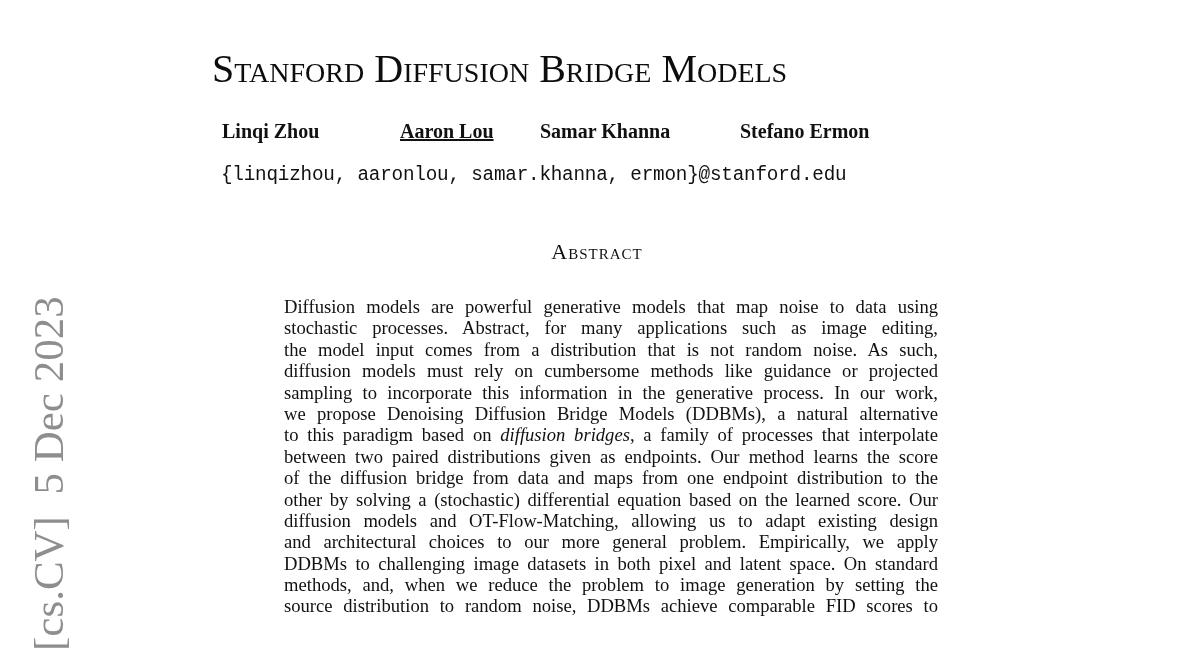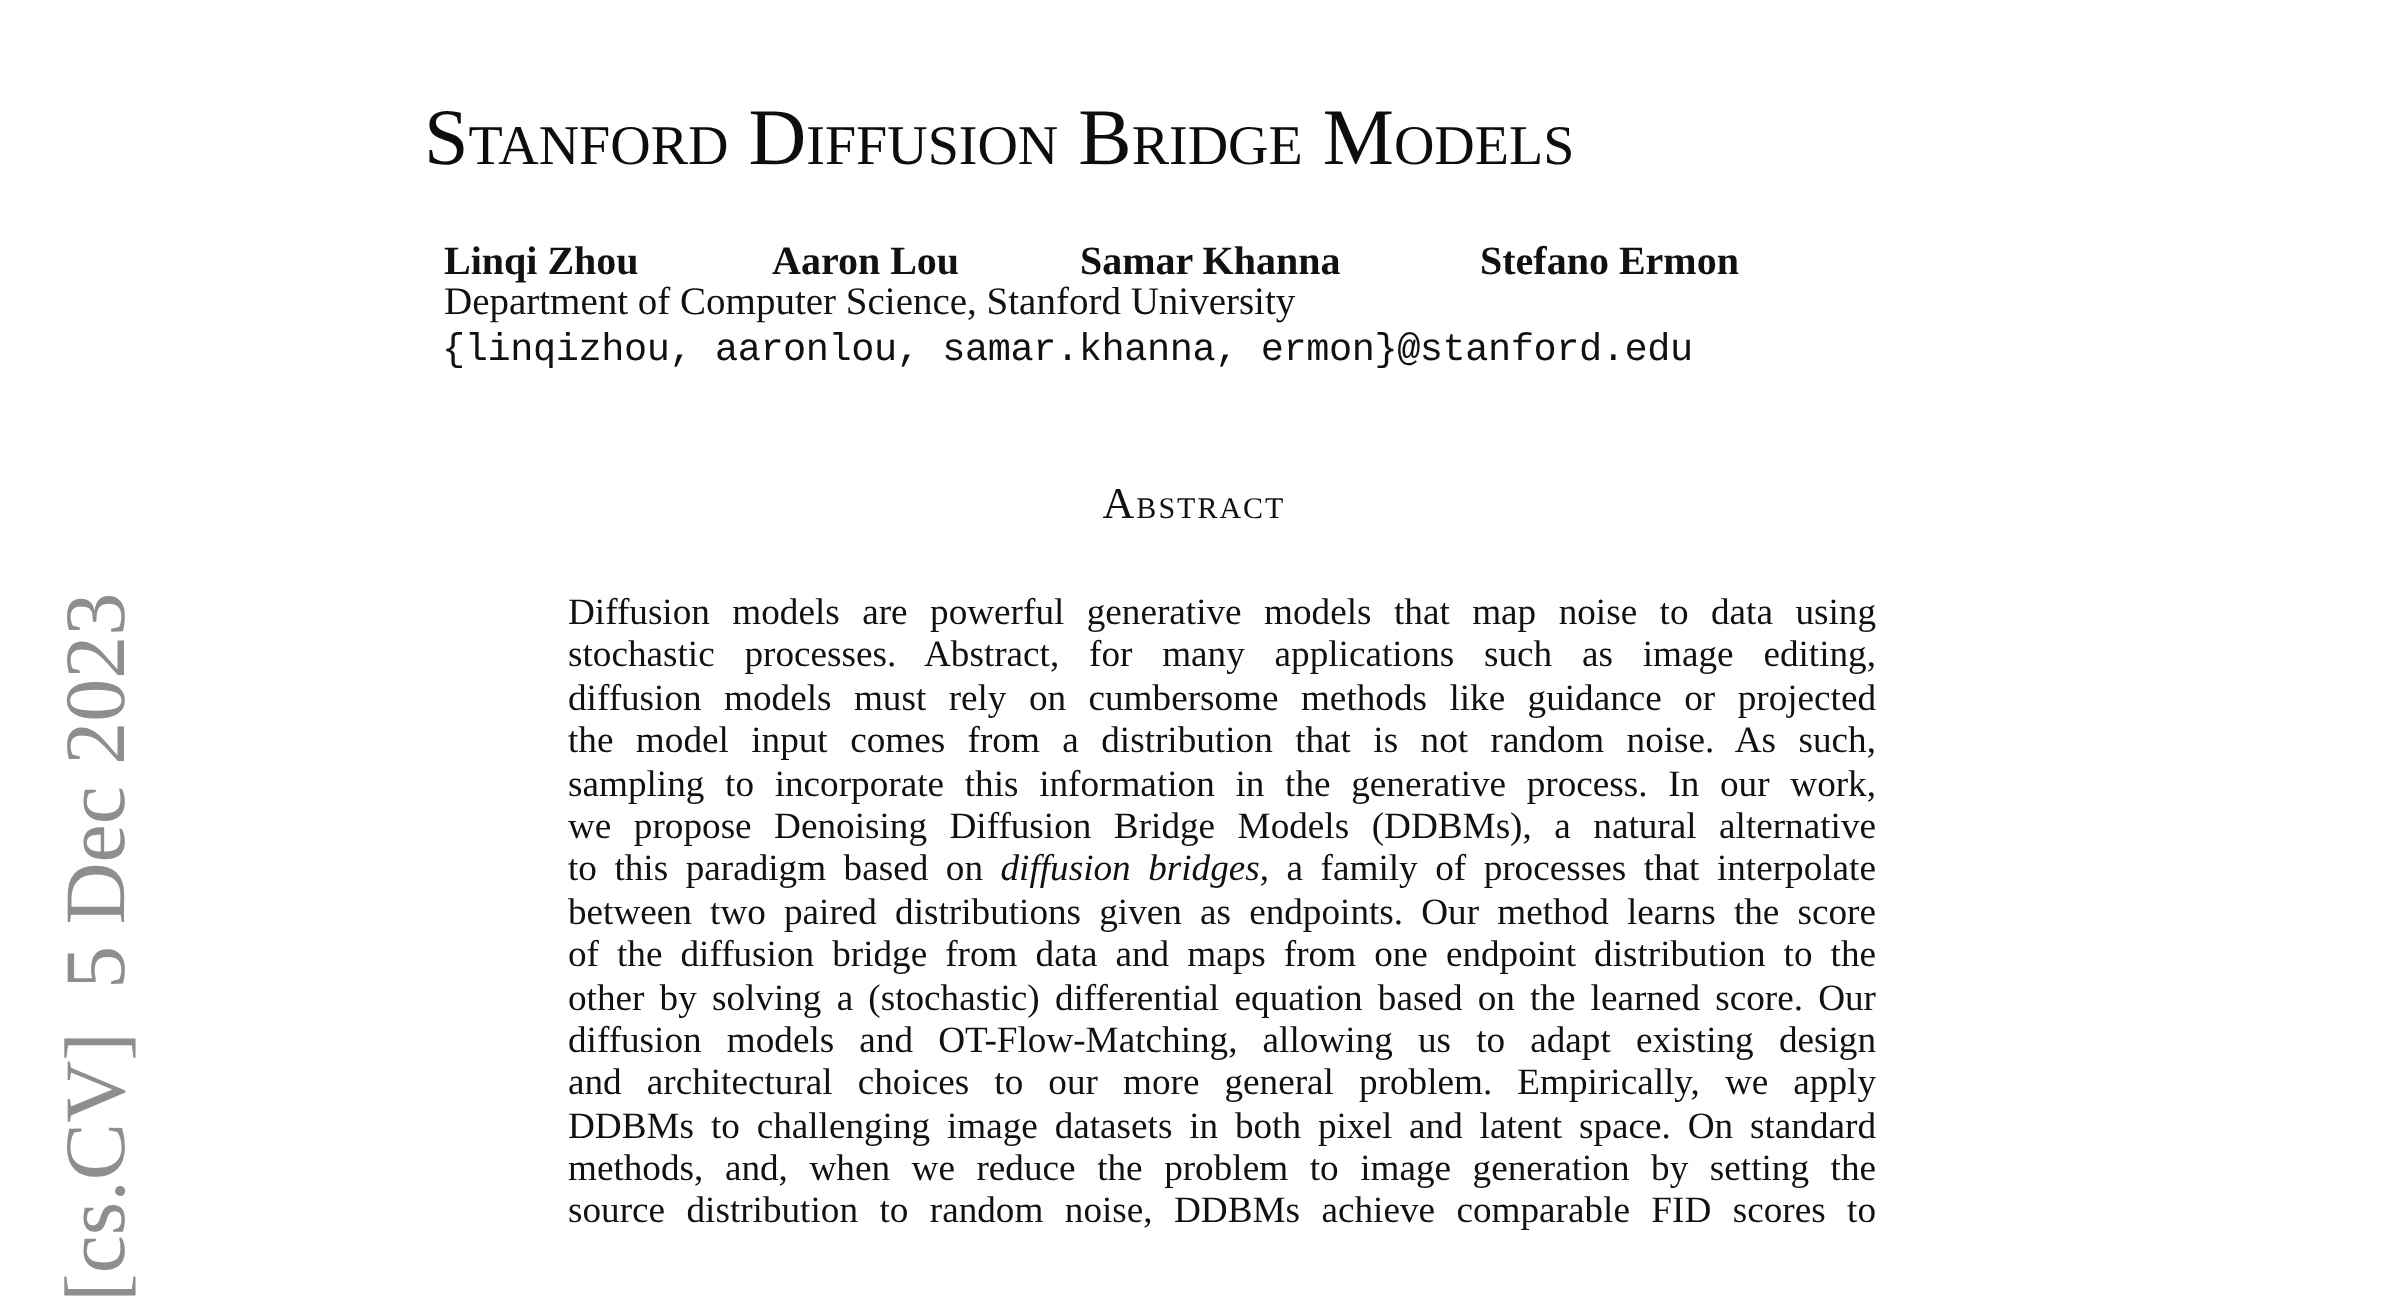--- a/index.html
+++ b/index.html
@@ -54,21 +54,21 @@
     height: 22px;
   }
   .authors .author {
     position: absolute;
     font-size: 20px;
     font-weight: bold;
     line-height: 1;
     white-space: nowrap;
   }
   .authors .a0 { left: 222px; }
-  .authors .a1 { left: 386px; }
+  .authors .a1 { left: 400px; text-decoration: underline; }
   .authors .a2 { left: 540px; }
   .authors .a3 { left: 740px; }
   .affil {
     position: absolute;
     left: 222px;
     top: 142px;
     font-size: 19.5px;
     line-height: 1;
     white-space: nowrap;
   }
@@ -121,31 +121,30 @@
 
   <h1 class="title" style="margin:0; font-weight:normal;">Stanford Diffusion Bridge Models</h1>
 
   <div class="authors">
     <span class="author a0">Linqi Zhou</span>
     <span class="author a1">Aaron Lou</span>
     <span class="author a2">Samar Khanna</span>
     <span class="author a3">Stefano Ermon</span>
   </div>
 
-  <div class="affil">Department of Computer Science, Stanford University</div>
 
   <div class="emails">{linqizhou, aaronlou, samar.khanna, ermon}@stanford.edu</div>
 
   <div class="abs-heading">Abstract</div>
 
   <div class="abstract" id="abstract-body">
       <div class="abs-line"><span>Diffusion models are powerful generative models that map noise to data using</span></div>
       <div class="abs-line"><span>stochastic processes. Abstract, for many applications such as image editing,</span></div>
+      <div class="abs-line"><span>the model input comes from a distribution that is not random noise. As such,</span></div>
       <div class="abs-line"><span>diffusion models must rely on cumbersome methods like guidance or projected</span></div>
-      <div class="abs-line"><span>the model input comes from a distribution that is not random noise. As such,</span></div>
       <div class="abs-line"><span>sampling to incorporate this information in the generative process. In our work,</span></div>
       <div class="abs-line"><span>we propose Denoising Diffusion Bridge Models (DDBMs), a natural alternative</span></div>
       <div class="abs-line"><span>to this paradigm based on </span><em>diffusion bridges</em><span>, a family of processes that interpolate</span></div>
       <div class="abs-line"><span>between two paired distributions given as endpoints. Our method learns the score</span></div>
       <div class="abs-line"><span>of the diffusion bridge from data and maps from one endpoint distribution to the</span></div>
       <div class="abs-line"><span>other by solving a (stochastic) differential equation based on the learned score. Our</span></div>
       <div class="abs-line"><span>diffusion models and OT-Flow-Matching, allowing us to adapt existing design</span></div>
       <div class="abs-line"><span>and architectural choices to our more general problem. Empirically, we apply</span></div>
       <div class="abs-line"><span>DDBMs to challenging image datasets in both pixel and latent space. On standard</span></div>
       <div class="abs-line"><span>methods, and, when we reduce the problem to image generation by setting the</span></div>

